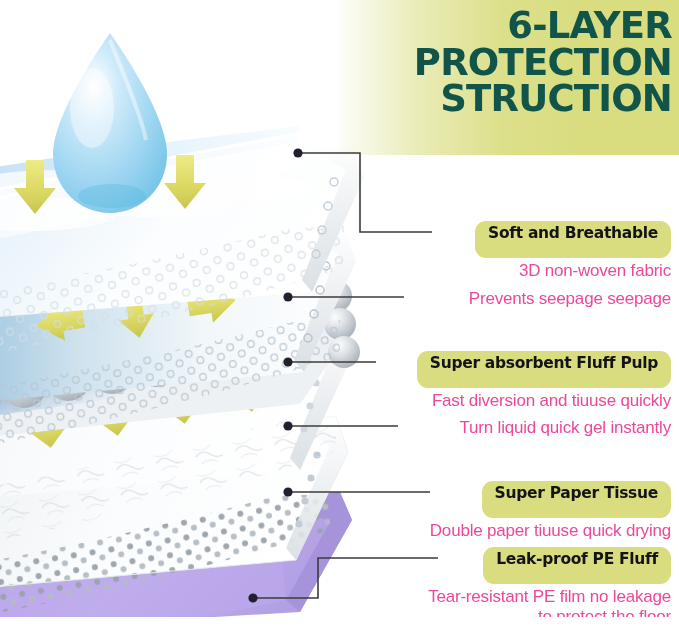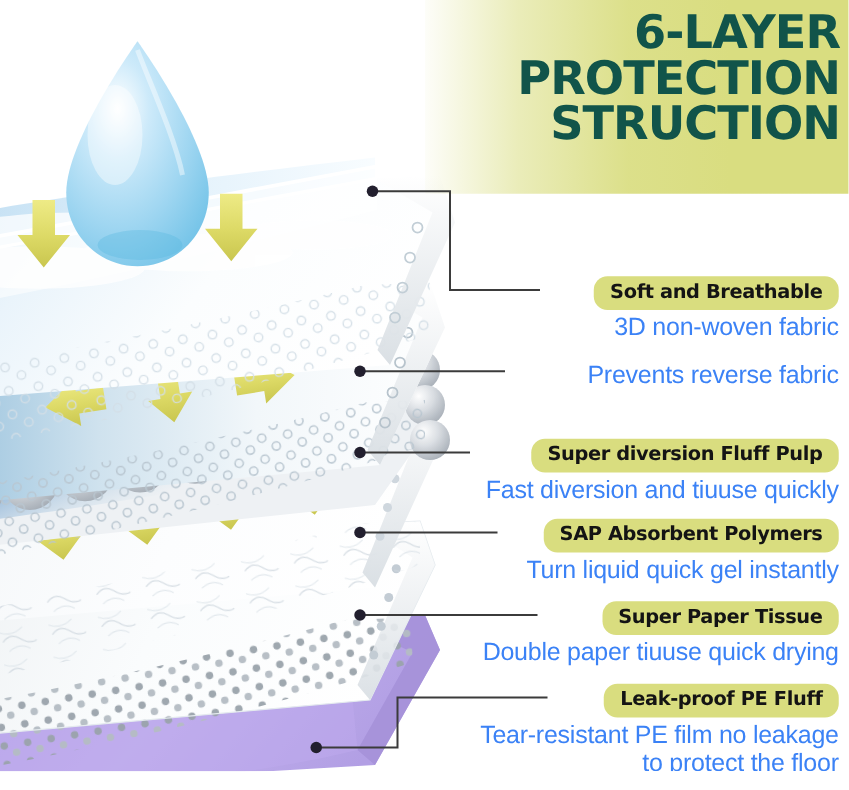--- a/index.html
+++ b/index.html
@@ -44,29 +44,29 @@
   
   .callout{position:absolute;}
   .pill{
     display:inline-block;
     background:#d9dd7f;
     color:#141414;
     font-family:"DejaVu Sans", sans-serif;
     font-weight:bold;
     font-size:15.5px;
     line-height:1;
-    padding:5px 13px 6px 13px;
+    padding:5px 13px 16px 13px;
     border-radius:11px;
     white-space:nowrap;
     letter-spacing:-0.3px;
   }
   .sub{
-    color:#3b82f6;
+    color:#ec4899;
     font-family:"Liberation Sans", sans-serif;
-    font-size:20px;
+    font-size:17px;
     line-height:1.18;
     letter-spacing:-0.2px;
     margin-top:3px;
     white-space:pre-line;
   }
   .ca-right .pill,.ca-right .sub{text-align:right;}
   .ca-right{text-align:right;}
 
   
   #leaders{position:absolute;left:0;top:0;width:679px;height:632px;pointer-events:none;}
@@ -380,30 +380,29 @@
       <circle cx="253" cy="598" r="4.6"></circle>
     </g>
   </svg>
 
   <div class="callout ca-right" style="left:409px; top:221px; width:262px;">
     <div class="pill">Soft and Breathable</div>
     <div class="sub">3D non-woven fabric</div>
   </div>
 
   <div class="callout ca-right" style="left:399px; top:286px; width:272px;">
-    <div class="sub">Prevents reverse fabric</div>
+    <div class="sub">Prevents seepage seepage</div>
   </div>
 
   <div class="callout ca-right" style="left:371px; top:351px; width:300px;">
-    <div class="pill">Super diversion Fluff Pulp</div>
+    <div class="pill">Super absorbent Fluff Pulp</div>
     <div class="sub">Fast diversion and tiuuse quickly</div>
   </div>
 
   <div class="callout ca-right" style="left:393px; top:415px; width:278px;">
-    <div class="pill">SAP Absorbent Polymers</div>
     <div class="sub">Turn liquid quick gel instantly</div>
   </div>
 
   <div class="callout ca-right" style="left:379px; top:481px; width:292px;">
     <div class="pill">Super Paper Tissue</div>
     <div class="sub">Double paper tiuuse quick drying</div>
   </div>
 
   <div class="callout ca-right" style="left:379px; top:547px; width:292px;">
     <div class="pill">Leak-proof PE Fluff</div>

